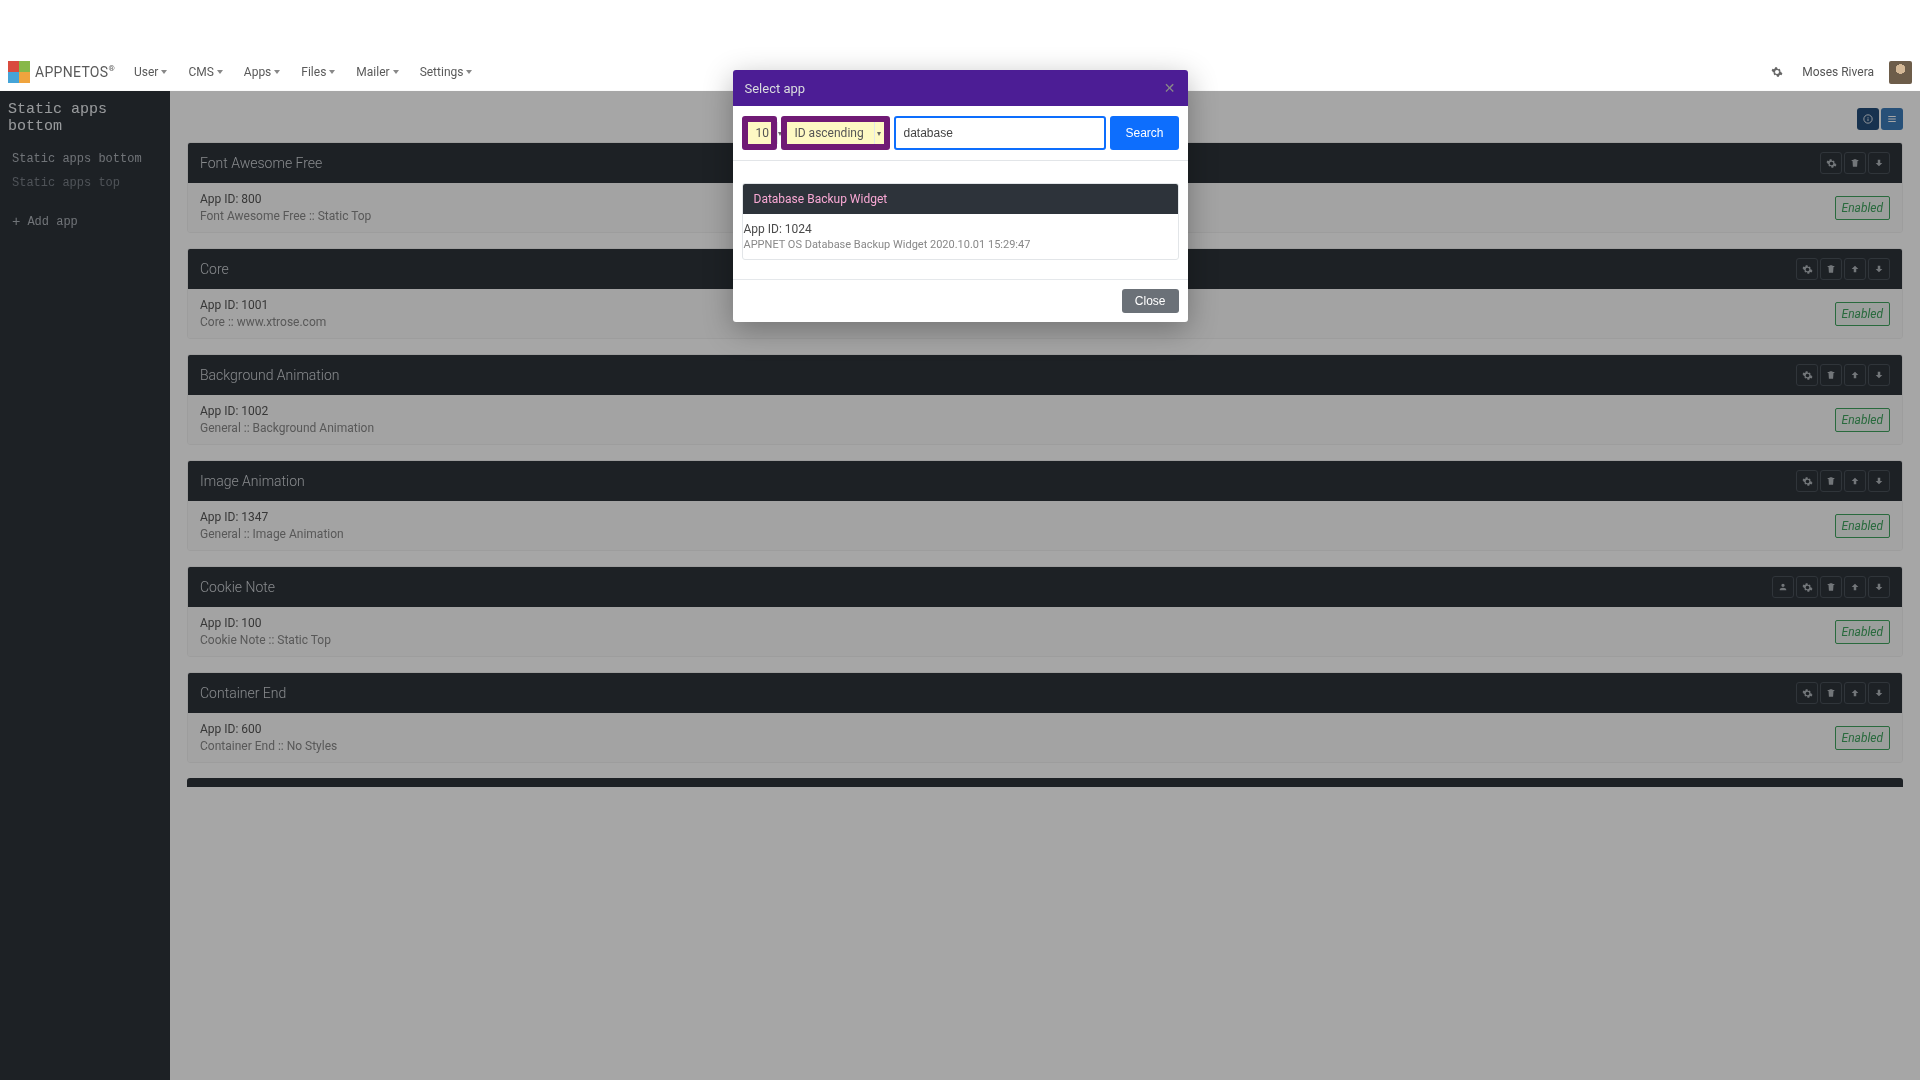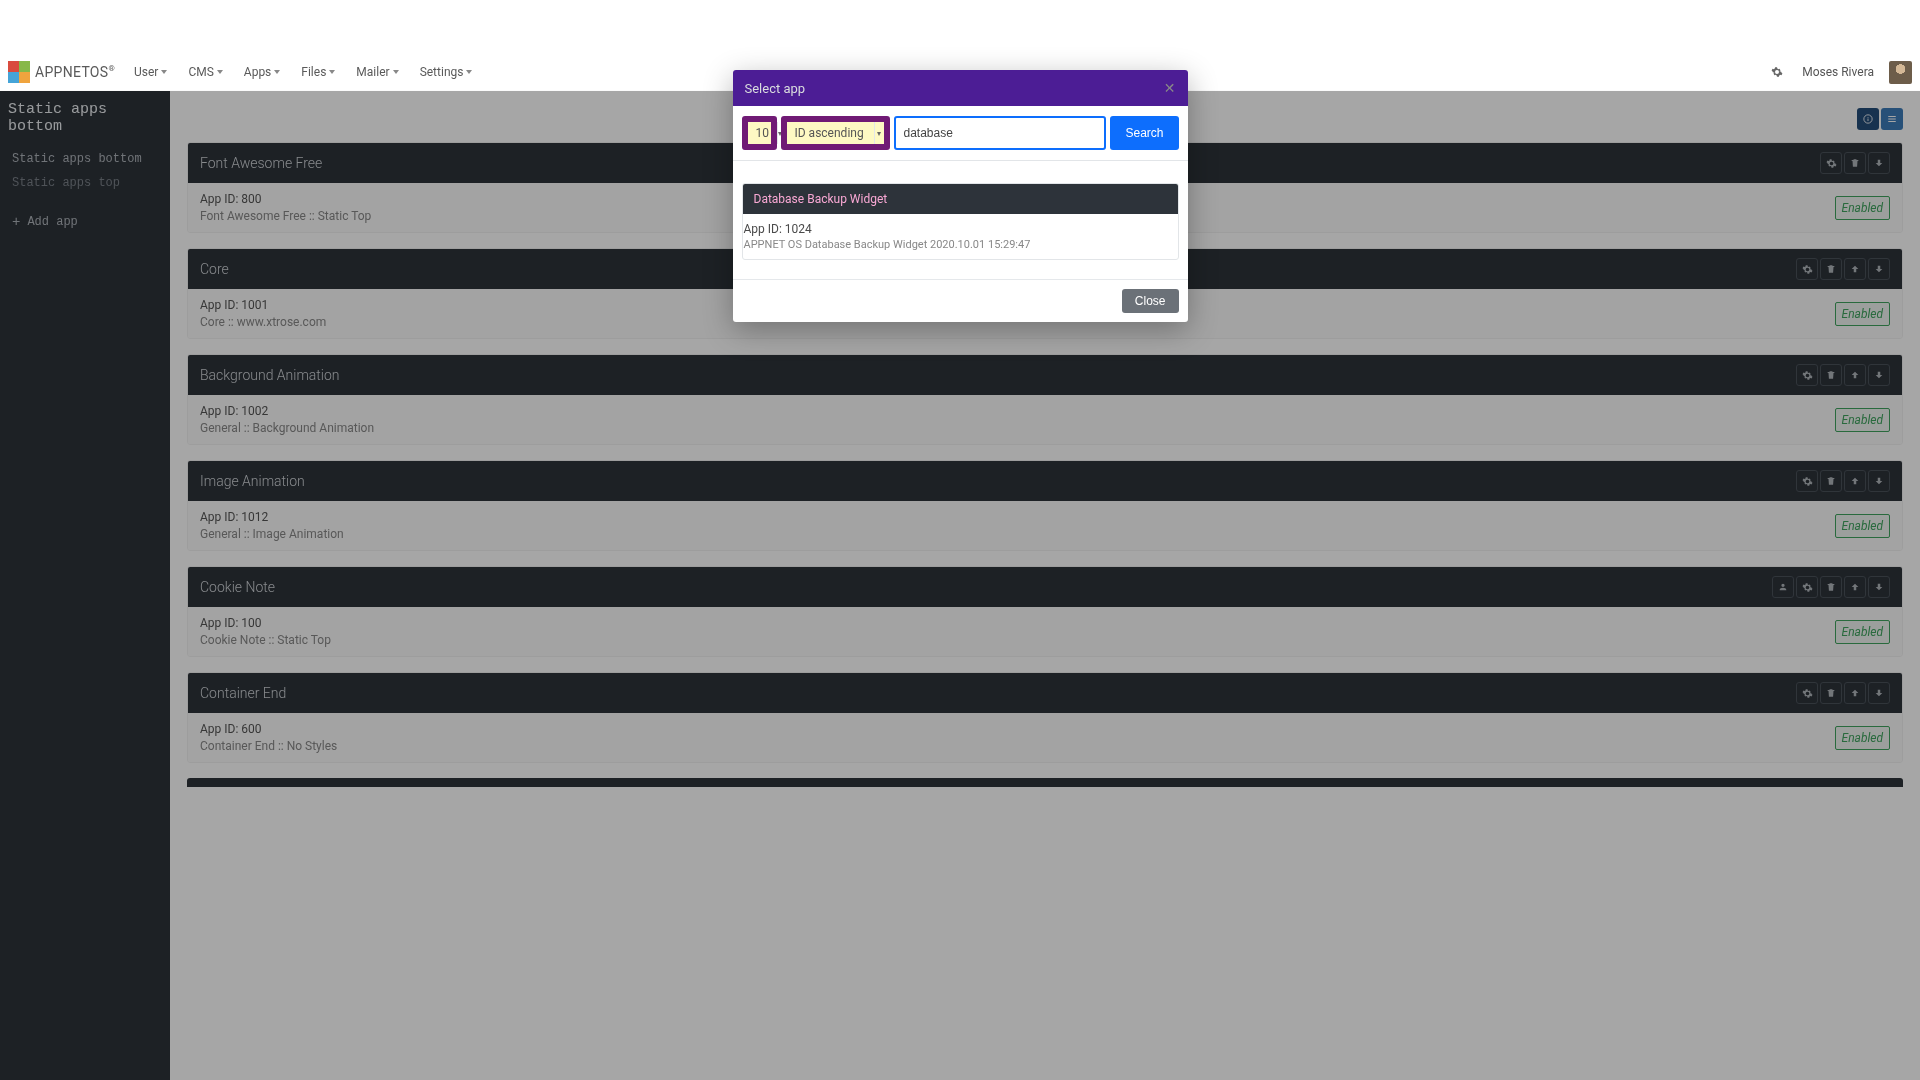--- a/index.html
+++ b/index.html
@@ -309,21 +309,21 @@
                 <span>
                   <svg width="10" height="10" viewBox="0 0 24 24">
                     <path fill="currentColor" d="M12 20l-8-8h5V4h6v8h5z"></path>
                   </svg>
                 </span>
               </div>
             </div>
           </div>
           <div class="card-body">
             <div class="card-info">
-              <div class="app-id">App ID: 1012</div>
+              <div class="app-id">App ID: 1347</div>
               <div class="app-desc">General :: Image Animation</div>
             </div>
             <div class="enabled-badge">Enabled</div>
           </div>
         </div>
         <div class="app-card">
           <div class="card-head">
             <span>Cookie Note</span>
             <div class="card-actions">
               <div class="act-btn">

